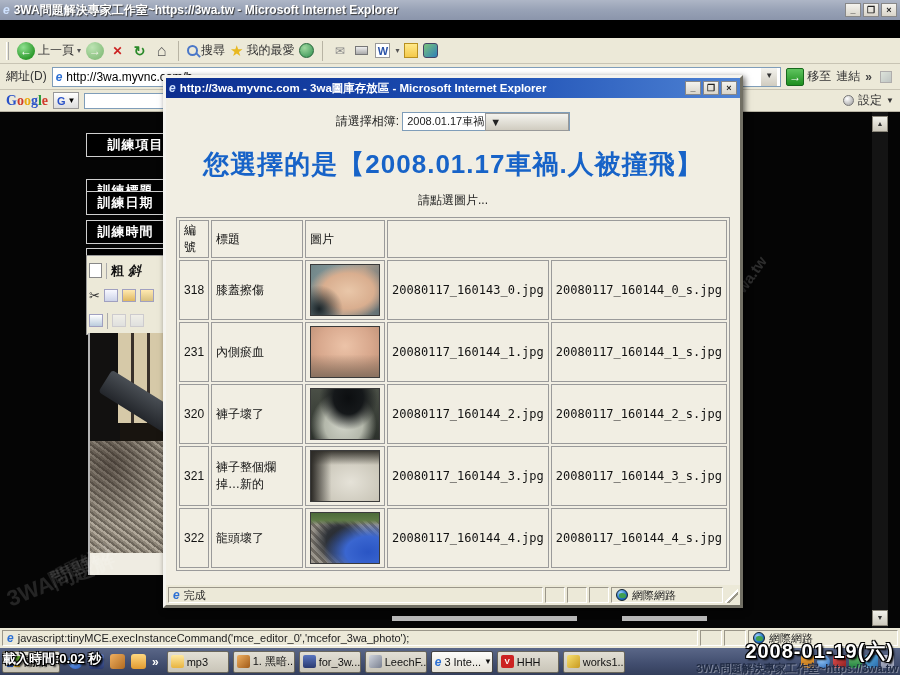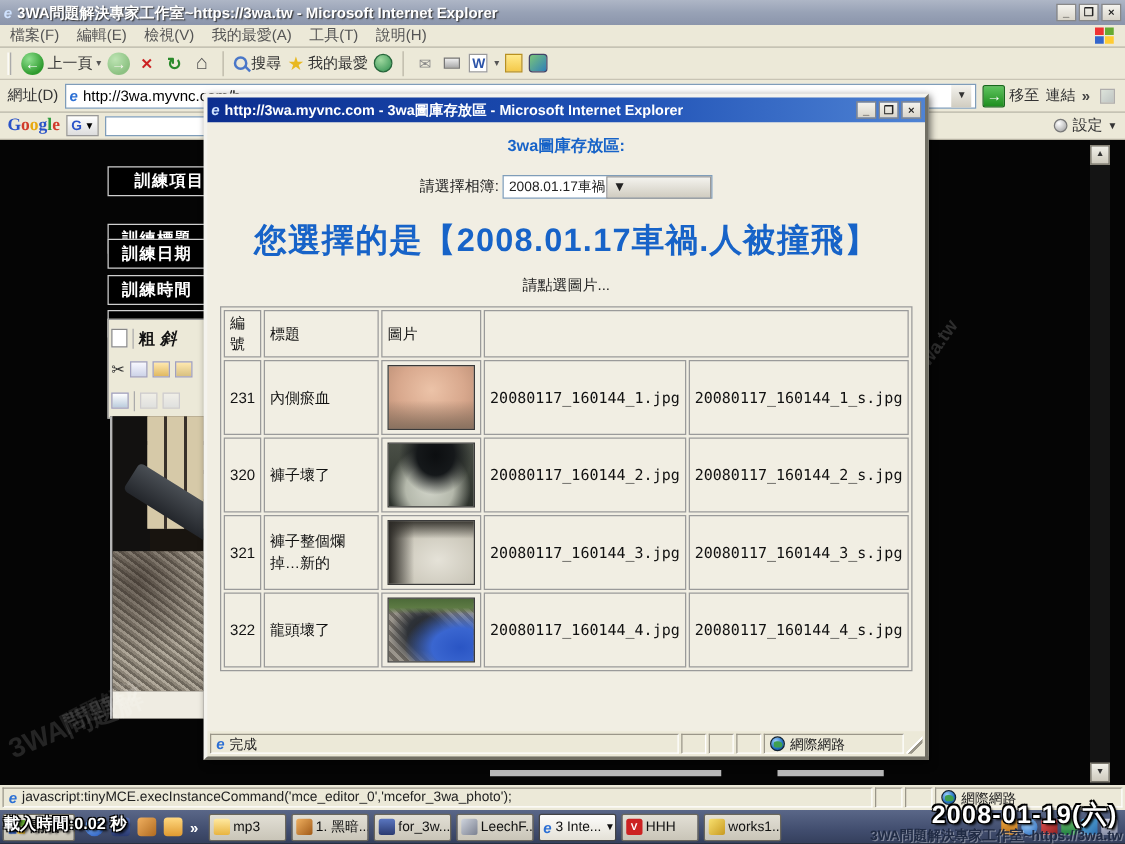--- a/index.html
+++ b/index.html
@@ -160,34 +160,20 @@
 <div id="screen">
 
   <div class="abs m-titlebar">
     <span class="e-ico" style="color:#cfe2ff;margin-right:4px;">e</span>
     <span class="m-title">3WA問題解決專家工作室~https://3wa.tw - Microsoft Internet Explorer</span>
     <span class="winbtn">_</span>
     <span class="winbtn">❐</span>
     <span class="winbtn">×</span>
   </div>
 
-  <div class="abs m-menubar">
-    <span>檔案(F)</span>
-    <span>編輯(E)</span>
-    <span>檢視(V)</span>
-    <span>我的最愛(A)</span>
-    <span>工具(T)</span>
-    <span>說明(H)</span>
-    <span class="flaglogo">
-      <i style="background:#e33;"></i>
-        <i style="background:#6a3;"></i>
-        <i style="background:#36c;"></i>
-        <i style="background:#fc3;"></i>
-    </span>
-  </div>
 
   <div class="abs m-toolbar">
     <span class="grip"></span>
     <span class="tbtn">
       <span class="cir green">←</span>
       <span>上一頁</span>
       <span style="font-size:8px;color:#555;">▾</span>
     </span>
     <span class="cir green dis">→</span>
     <span class="sq" style="color:#c22;font-weight:bold;">✕</span>
@@ -319,40 +305,48 @@
       <span class="p-title">
         <span class="e-ico" style="color:#cfe2ff;">e</span>
         <span>http://3wa.myvnc.com - 3wa圖庫存放區 - Microsoft Internet Explorer</span>
       </span>
       <span class="winbtn">_</span>
       <span class="winbtn">❐</span>
       <span class="winbtn">×</span>
     </div>
 
     <div class="p-body">
-      <div class="p-h1 c-blue">3wa圖庫存放區:</div>
 
       <div class="p-album">
         <span>請選擇相簿:</span>
         <span class="selectbox">
           <span>2008.01.17車禍.人被撞飛</span>
           <span class="drop">▼</span>
         </span>
       </div>
 
       <div class="p-big c-blue">您選擇的是【2008.01.17車禍.人被撞飛】</div>
       <div class="p-hint">請點選圖片...</div>
 
       <table class="p-table">
         <tbody>
             <tr>
           <th style="width:26px;">編號</th>
           <th style="width:92px;">標題</th>
           <th style="width:80px;">圖片</th>
           <th colspan="2" style="width:272px;"></th>
+        </tr>
+        <tr>
+          <td class="num">318</td>
+          <td class="ttl">膝蓋擦傷</td>
+          <td class="img">
+                <div class="thumb t0"></div>
+              </td>
+          <td class="f1 mono">20080117_160143_0.jpg</td>
+          <td class="f2 mono">20080117_160144_0_s.jpg</td>
         </tr>
         <tr>
           <td class="num">231</td>
           <td class="ttl">內側瘀血</td>
           <td class="img">
                 <div class="thumb t1"></div>
               </td>
           <td class="f1 mono">20080117_160144_1.jpg</td>
           <td class="f2 mono">20080117_160144_1_s.jpg</td>
         </tr>

